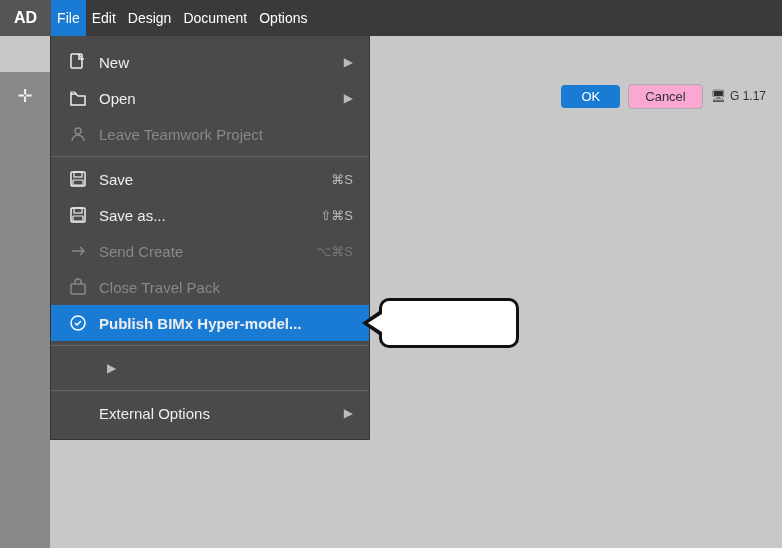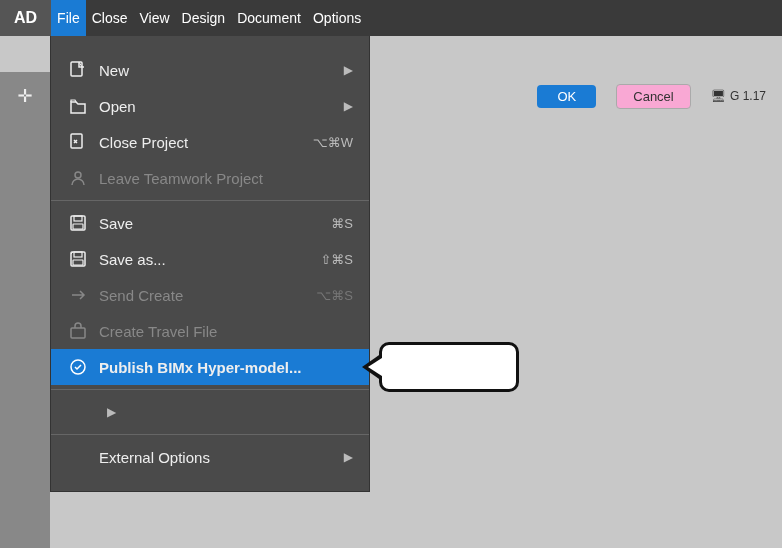--- a/index.html
+++ b/index.html
@@ -83,21 +83,21 @@
     }
 
     
     .top-right-area {
       position: absolute;
       top: 36px;
       right: 0;
       height: 48px;
       display: flex;
       align-items: center;
-      gap: 20px;
+      gap: 8px;
       padding: 0 16px;
       background: #c8c8c8;
     }
     .btn-ok {
       background: #1a7bd4;
       color: #fff;
       border: none;
       border-radius: 4px;
       padding: 4px 20px;
       font-size: 13px;
@@ -133,21 +133,21 @@
     
     .dropdown-menu {
       position: absolute;
       top: 36px;
       left: 50px;
       width: 320px;
       background: #4a4a4a;
       border: 1px solid #333;
       border-top: none;
       z-index: 100;
-      padding: 12px 0;
+      padding: 4px 0;
     }
 
     .menu-section {
       border-bottom: 1px solid #666;
       padding: 4px 0;
     }
     .menu-section:last-child {
       border-bottom: none;
     }
 
@@ -245,24 +245,21 @@
 <body>
 
 <div class="menubar">
   <div class="menubar-app">
     <span>AD</span>
   </div>
   <div class="menubar-item active">
     <span>File</span>
   </div>
   <div class="menubar-item">
-    <span>Close</span>
-  </div>
-  <div class="menubar-item">
-    <span>View</span>
+    <span>Edit</span>
   </div>
   <div class="menubar-item">
     <span>Design</span>
   </div>
   <div class="menubar-item">
     <span>Document</span>
   </div>
   <div class="menubar-item">
     <span>Options</span>
   </div>
@@ -303,30 +300,20 @@
     <div class="menu-item">
       <span class="menu-item-icon">
         <svg width="18" height="18" viewBox="0 0 18 18" fill="none" xmlns="http://www.w3.org/2000/svg">
           <path d="M2 5h5l2 2h7v9H2z" stroke="#eee" stroke-width="1.5" fill="none"></path>
           <path d="M2 5V3h4l1 2" stroke="#eee" stroke-width="1.2" fill="none"></path>
         </svg>
       </span>
       <span class="menu-item-label">Open</span>
       <span class="menu-item-arrow">▶</span>
     </div>
-    <div class="menu-item">
-      <span class="menu-item-icon">
-        <svg width="18" height="18" viewBox="0 0 18 18" fill="none" xmlns="http://www.w3.org/2000/svg">
-          <rect x="2" y="1" width="11" height="14" rx="1" stroke="#eee" stroke-width="1.5" fill="none"></rect>
-          <path d="M5 7l3 3M8 7l-3 3" stroke="#eee" stroke-width="1.5"></path>
-        </svg>
-      </span>
-      <span class="menu-item-label">Close Project</span>
-      <span class="menu-item-shortcut">⌥⌘W</span>
-    </div>
     <div class="menu-item disabled">
       <span class="menu-item-icon">
         <svg width="18" height="18" viewBox="0 0 18 18" fill="none" xmlns="http://www.w3.org/2000/svg">
           <circle cx="9" cy="6" r="3" stroke="#888" stroke-width="1.5" fill="none"></circle>
           <path d="M3 16c0-3.3 2.7-6 6-6s6 2.7 6 6" stroke="#888" stroke-width="1.5" fill="none"></path>
         </svg>
       </span>
       <span class="menu-item-label">Leave Teamwork Project</span>
     </div>
   </div>
@@ -364,21 +351,21 @@
       <span class="menu-item-label">Send Create</span>
       <span class="menu-item-shortcut" style="color:#777">⌥⌘S</span>
     </div>
     <div class="menu-item disabled">
       <span class="menu-item-icon">
         <svg width="18" height="18" viewBox="0 0 18 18" fill="none" xmlns="http://www.w3.org/2000/svg">
           <rect x="2" y="6" width="14" height="10" rx="1" stroke="#888" stroke-width="1.5" fill="none"></rect>
           <path d="M6 6V4a3 3 0 016 0v2" stroke="#888" stroke-width="1.5" fill="none"></path>
         </svg>
       </span>
-      <span class="menu-item-label">Create Travel File</span>
+      <span class="menu-item-label">Close Travel Pack</span>
     </div>
     <div class="menu-item active menu-item-publish">
       <span class="menu-item-icon">
         <svg width="18" height="18" viewBox="0 0 18 18" fill="none" xmlns="http://www.w3.org/2000/svg">
           <circle cx="9" cy="9" r="7" stroke="#fff" stroke-width="1.5" fill="none"></circle>
           <path d="M6 9l2 2 4-4" stroke="#fff" stroke-width="1.5" fill="none"></path>
         </svg>
       </span>
       <span class="menu-item-label">Publish BIMx Hyper-model...</span>
 

